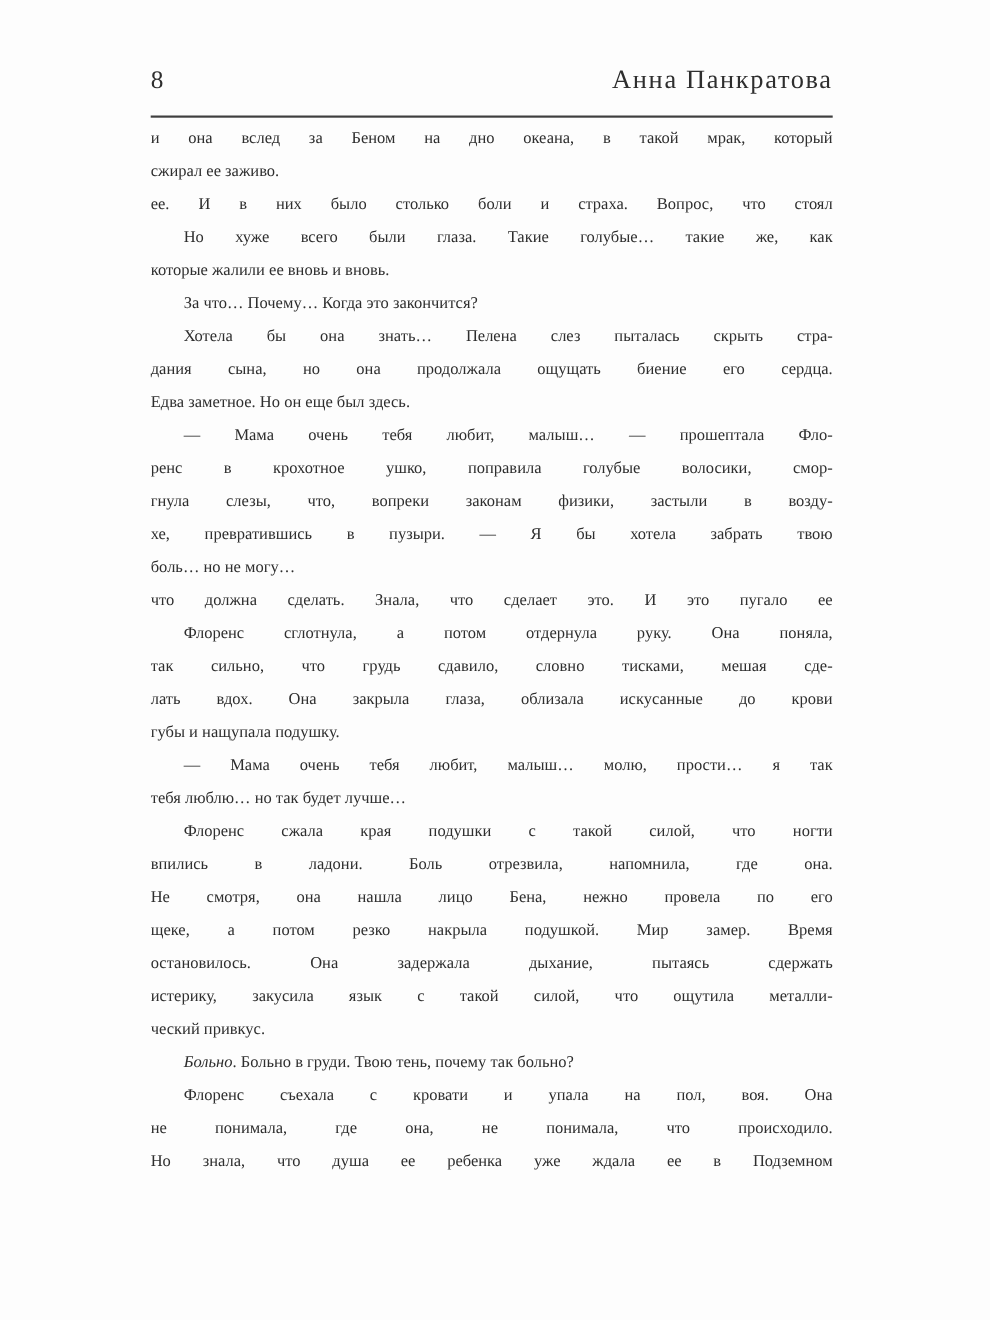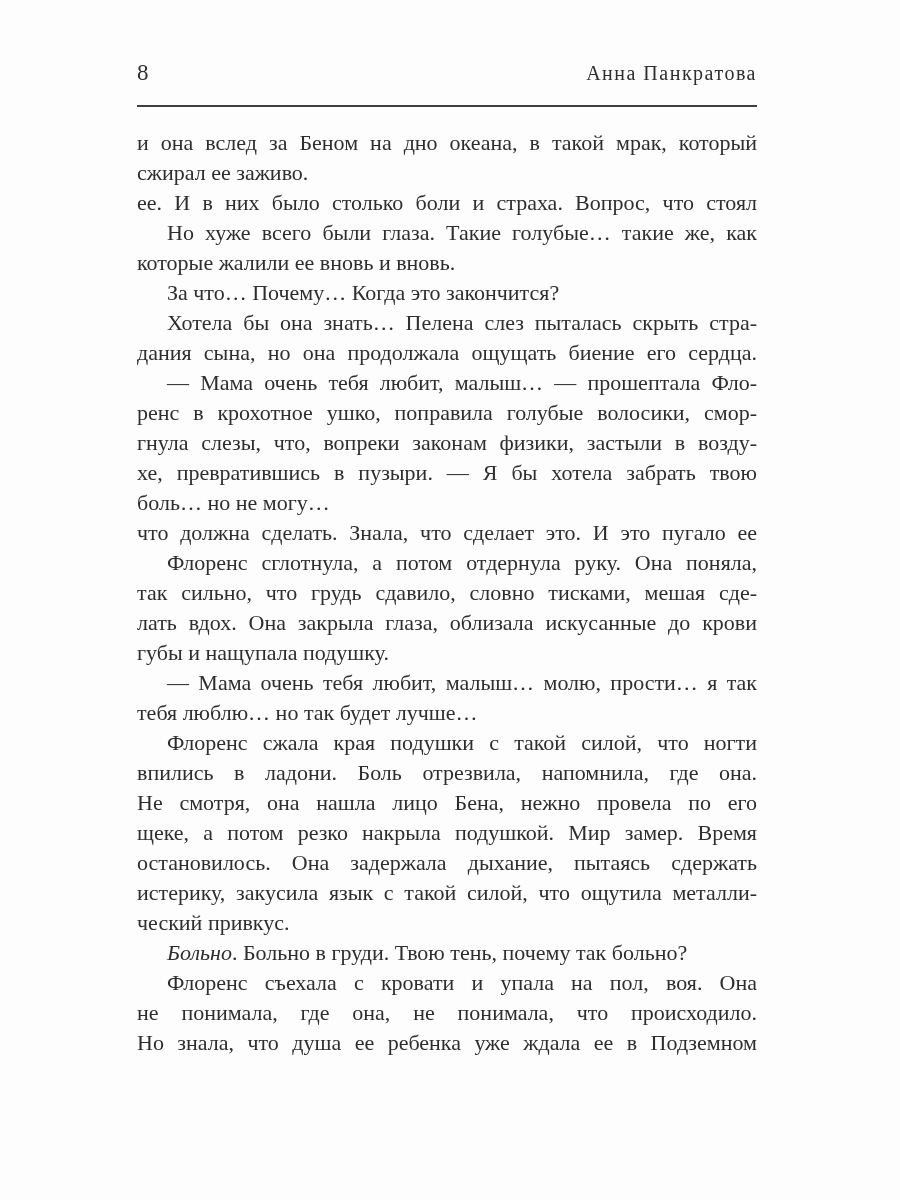--- a/index.html
+++ b/index.html
@@ -27,37 +27,37 @@
     display: flex;
     justify-content: space-between;
     align-items: baseline;
     font-size: 23px;
     color: var(--text, #2e2e2e);
   }
   .pagenum {
     font-size: 23px;
   }
   .runtitle {
-    font-size: 20px;
+    font-size: 24px;
     letter-spacing: 1.5px;
   }
   .rule {
     position: absolute;
     left: 137px;
     top: 105px;
     width: 620px;
     height: 2px;
     background: var(--rule, #3f3f3f);
   }
   .body-text {
     position: absolute;
     left: 137px;
-    top: 128px;
+    top: 111px;
     width: 620px;
-    font-size: 22px;
+    font-size: 15px;
   }
   .line {
     height: 30px;
     line-height: 30px;
     text-align: justify;
     text-align-last: justify;
     white-space: normal;
   }
   .line.indent {
     text-indent: 30px;
@@ -79,20 +79,21 @@
   <div class="rule"></div>
   <main class="body-text">
       <div class="line">и она вслед за Беном на дно океана, в такой мрак, который</div>
       <div class="line end">сжирал ее заживо.</div>
       <div class="line">ее. И в них было столько боли и страха. Вопрос, что стоял</div>
       <div class="line indent">Но хуже всего были глаза. Такие голубые… такие же, как</div>
       <div class="line end">которые жалили ее вновь и вновь.</div>
       <div class="line indent end">За что… Почему… Когда это закончится?</div>
       <div class="line indent">Хотела бы она знать… Пелена слез пыталась скрыть стра-</div>
       <div class="line">дания сына, но она продолжала ощущать биение его сердца.</div>
+      <div class="line end">Едва заметное. Но он еще был здесь.</div>
       <div class="line indent">— Мама очень тебя любит, малыш… — прошептала Фло-</div>
       <div class="line">ренс в крохотное ушко, поправила голубые волосики, смор-</div>
       <div class="line">гнула слезы, что, вопреки законам физики, застыли в возду-</div>
       <div class="line">хе, превратившись в пузыри. — Я бы хотела забрать твою</div>
       <div class="line end">боль… но не могу…</div>
       <div class="line">что должна сделать. Знала, что сделает это. И это пугало ее</div>
       <div class="line indent">Флоренс сглотнула, а потом отдернула руку. Она поняла,</div>
       <div class="line">так сильно, что грудь сдавило, словно тисками, мешая сде-</div>
       <div class="line">лать вдох. Она закрыла глаза, облизала искусанные до крови</div>
       <div class="line end">губы и нащупала подушку.</div>

